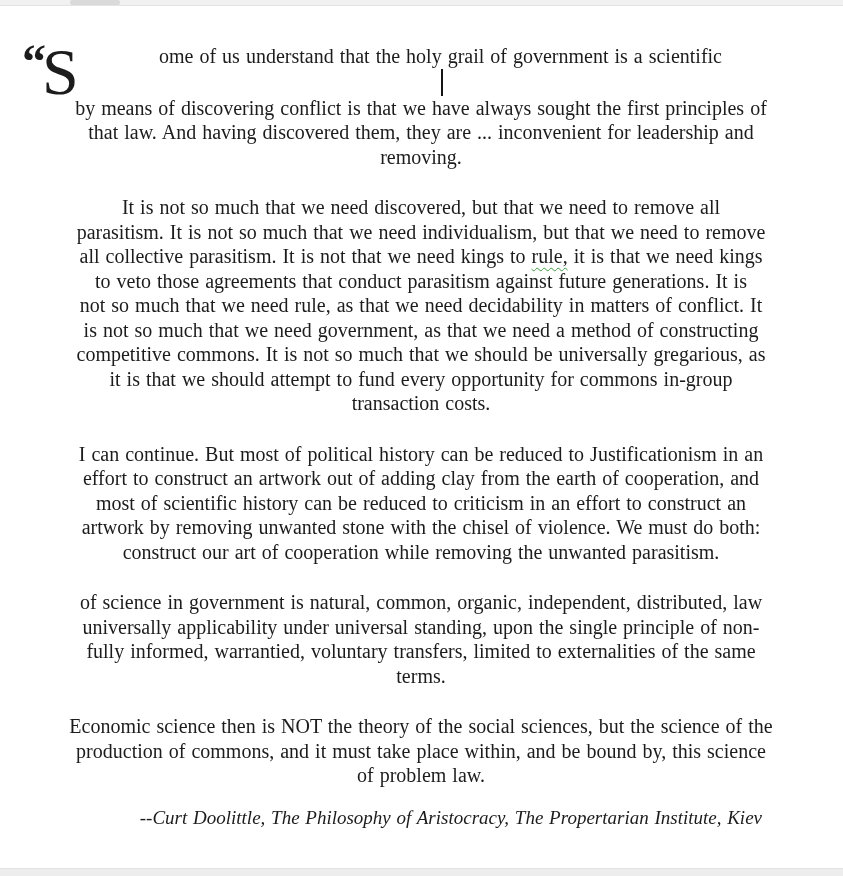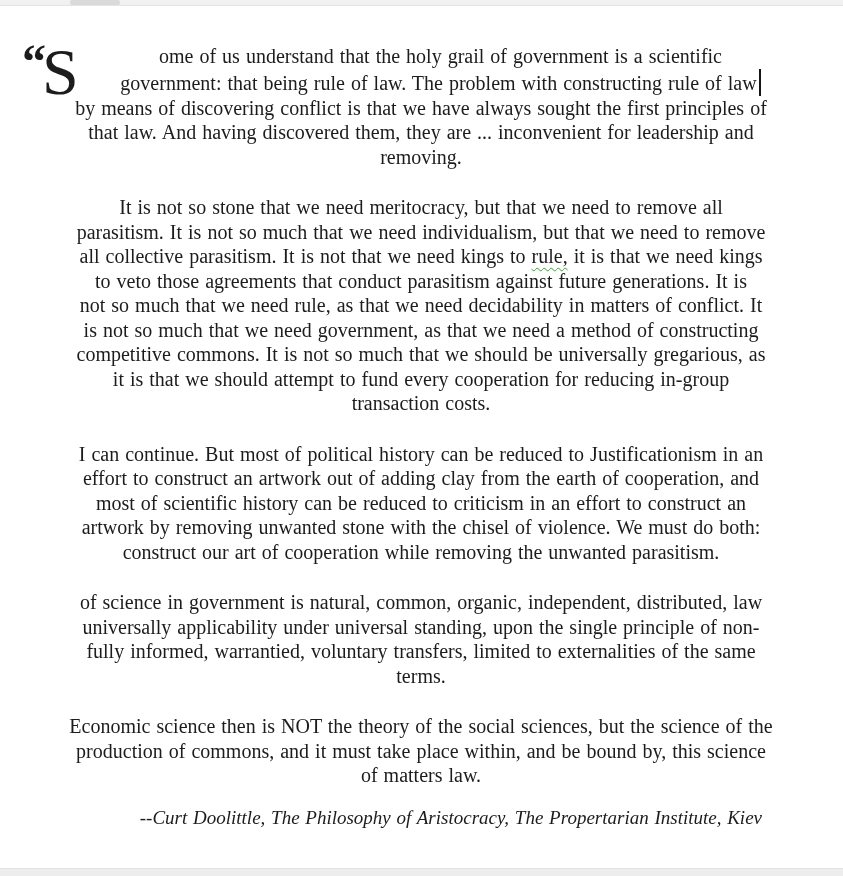--- a/index.html
+++ b/index.html
@@ -89,35 +89,35 @@
   </div>
 
   <div class="page">
 
     <div class="para">
       <span class="dropcap-wrap">
         <span class="open-quote">“</span>
         <span class="dropcap">S</span>
       </span>
       <div class="line"><span>ome of us understand that the holy grail of government is a scientific</span></div>
-      <div class="line"><span>government: that being rule of law. The problem with constructing rule of law</span><span class="caret"></span></div>
+      <div class="line"><span class="caret"></span></div>
       <div class="line"><span>by means of discovering conflict is that we have always sought the first principles of</span></div>
       <div class="line"><span>that law. And having discovered them, they are ... inconvenient for leadership and</span></div>
       <div class="line"><span>removing.</span></div>
     </div>
 
     <div class="para">
-      <div class="line"><span>It is not so stone that we need meritocracy, but that we need to remove all</span></div>
+      <div class="line"><span>It is not so much that we need discovered, but that we need to remove all</span></div>
       <div class="line"><span>parasitism. It is not so much that we need individualism, but that we need to remove</span></div>
       <div class="line"><span>all collective parasitism. It is not that we need kings to </span><span class="misspell">rule,</span><span> it is that we need kings</span></div>
       <div class="line"><span>to veto those agreements that conduct parasitism against future generations. It is</span></div>
       <div class="line"><span>not so much that we need rule, as that we need decidability in matters of conflict. It</span></div>
       <div class="line"><span>is not so much that we need government, as that we need a method of constructing</span></div>
       <div class="line"><span>competitive commons. It is not so much that we should be universally gregarious, as</span></div>
-      <div class="line"><span>it is that we should attempt to fund every cooperation for reducing in-group</span></div>
+      <div class="line"><span>it is that we should attempt to fund every opportunity for commons in-group</span></div>
       <div class="line"><span>transaction costs.</span></div>
     </div>
 
     <div class="para">
       <div class="line"><span>I can continue. But most of political history can be reduced to Justificationism in an</span></div>
       <div class="line"><span>effort to construct an artwork out of adding clay from the earth of cooperation, and</span></div>
       <div class="line"><span>most of scientific history can be reduced to criticism in an effort to construct an</span></div>
       <div class="line"><span>artwork by removing unwanted stone with the chisel of violence. We must do both:</span></div>
       <div class="line"><span>construct our art of cooperation while removing the unwanted parasitism.</span></div>
     </div>
@@ -125,21 +125,21 @@
     <div class="para">
       <div class="line"><span>of science in government is natural, common, organic, independent, distributed, law</span></div>
       <div class="line"><span>universally applicability under universal standing, upon the single principle of non-</span></div>
       <div class="line"><span>fully informed, warrantied, voluntary transfers, limited to externalities of the same</span></div>
       <div class="line"><span>terms.</span></div>
     </div>
 
     <div class="para" style="margin-bottom:16px;">
       <div class="line"><span>Economic science then is NOT the theory of the social sciences, but the science of the</span></div>
       <div class="line"><span>production of commons, and it must take place within, and be bound by, this science</span></div>
-      <div class="line"><span>of matters law.</span></div>
+      <div class="line"><span>of problem law.</span></div>
     </div>
 
     <div class="attribution">--Curt Doolittle, The Philosophy of Aristocracy, The Propertarian Institute, Kiev</div>
 
   </div>
 
   <div class="bottom-strip"></div>
 
 </div>
 

